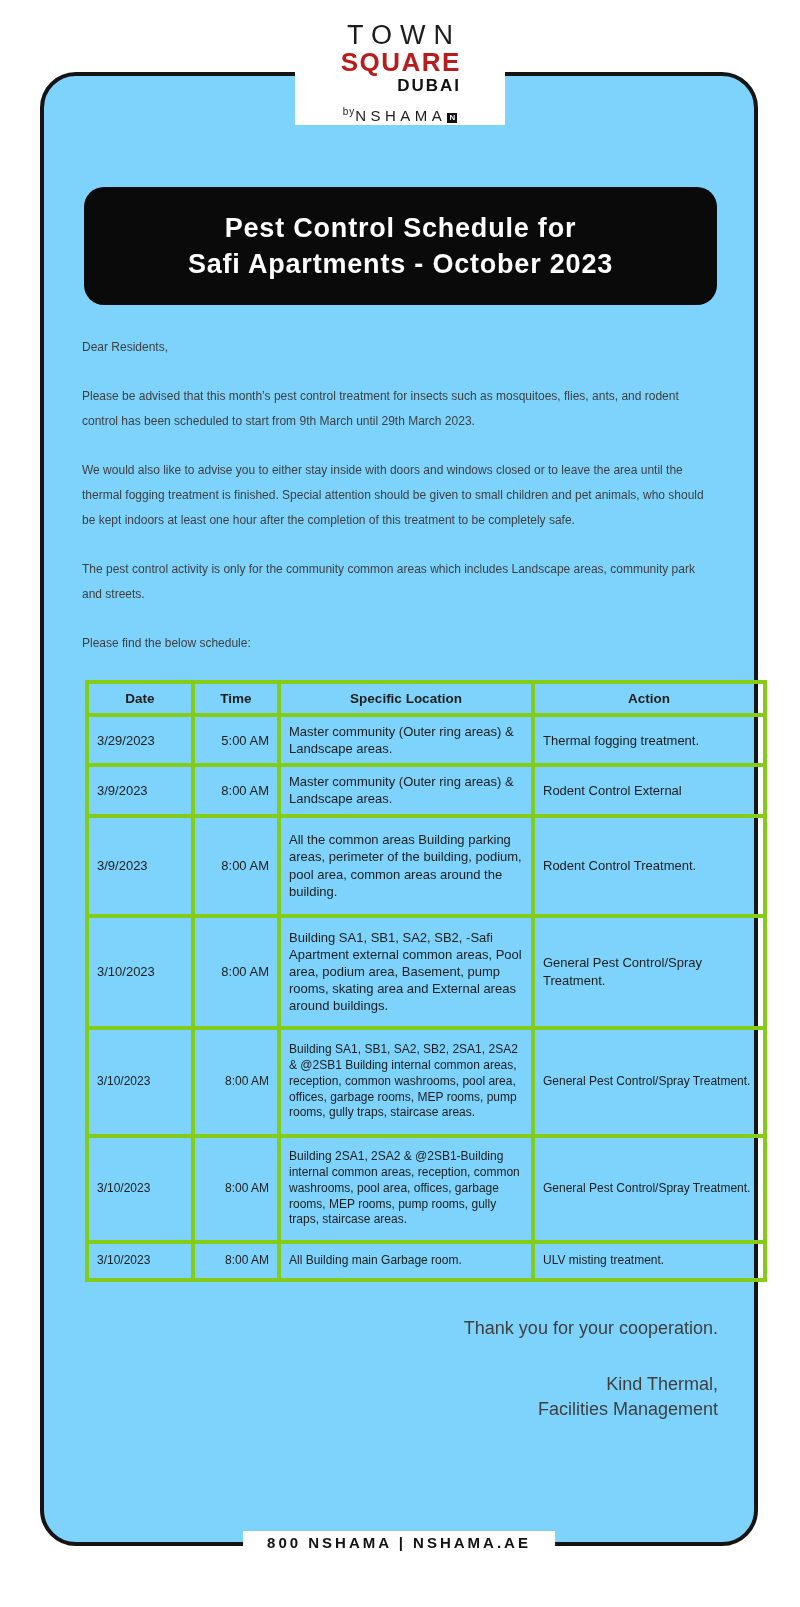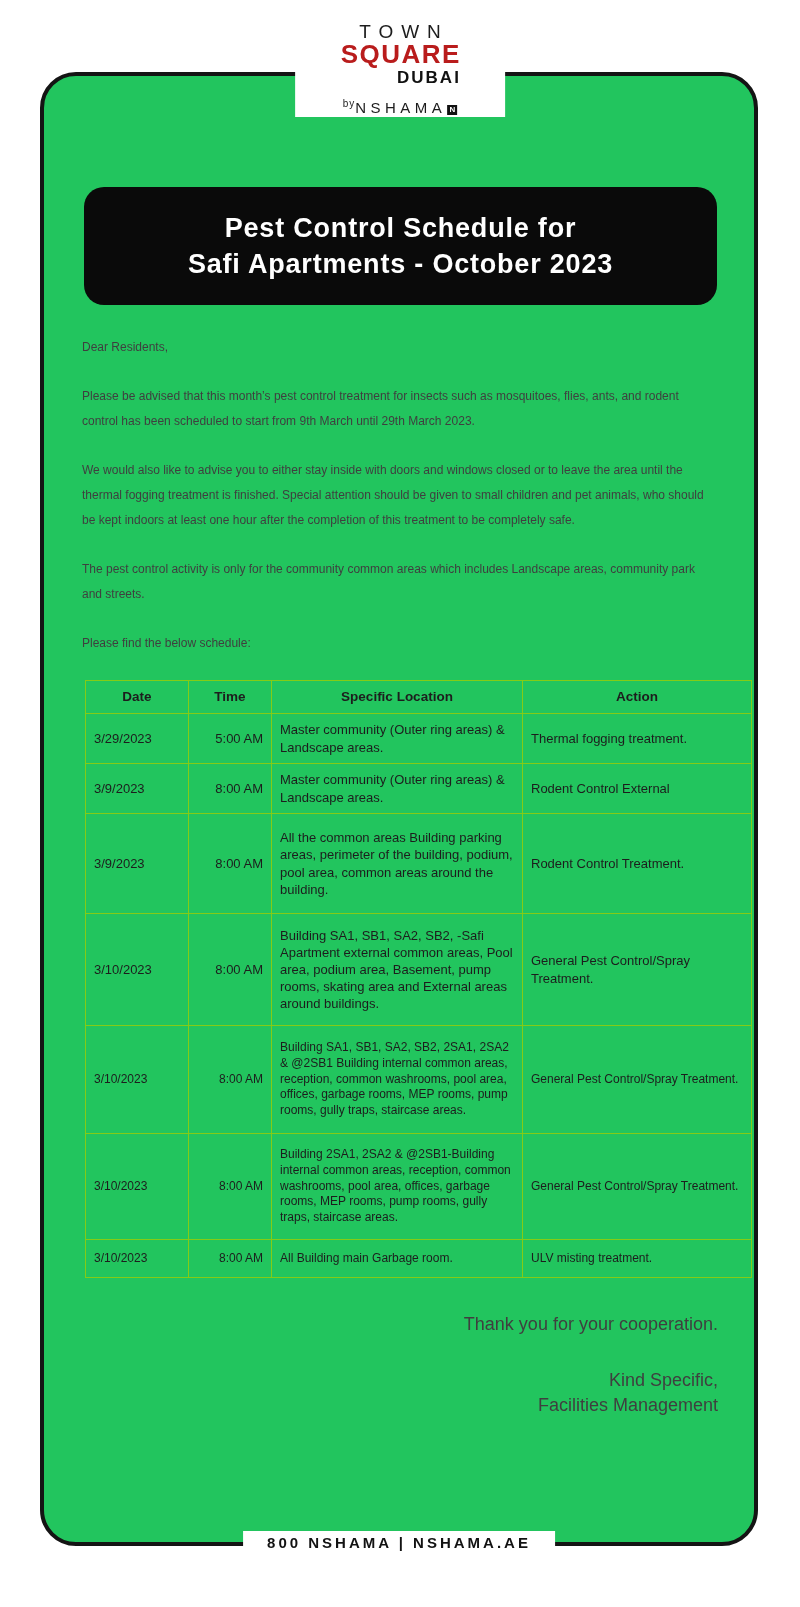--- a/index.html
+++ b/index.html
@@ -11,35 +11,35 @@
     overflow:hidden;
   }
   
   .card{
     position:absolute;
     left:40px;top:72px;
     width:718px;height:1474px;
     box-sizing:border-box;
     border:4px solid #141414;
     border-radius:36px;
-    background:#22c55e;
+    background:#7dd3fc;
   }
   
   .logo{
     position:absolute;
     top:22px;left:50%;
     transform:translateX(-50%);
     background:#ffffff;
     padding:0 44px;
     text-align:center;
     z-index:3;
   }
   .logo-stack{display:inline-block;text-align:center;}
   .logo-town{
-    font-size:19px;font-weight:300;color:#1c1c1c;
+    font-size:27px;font-weight:300;color:#1c1c1c;
     letter-spacing:8px;text-indent:8px;line-height:1.0;
   }
   .logo-square{
     font-size:26px;font-weight:800;color:#b91c1c;
     letter-spacing:1.5px;text-indent:1.5px;line-height:1.02;
   }
   .logo-dubai{
     font-size:17px;font-weight:800;color:#111;
     letter-spacing:2px;text-align:right;line-height:1.15;
   }
@@ -78,21 +78,21 @@
   
   .sched{
     margin:6px 0 0 41px;
     border-collapse:collapse;
     table-layout:fixed;
     width:630px;
     color:#1d1d1d;
     font-size:13px;
   }
   .sched th,.sched td{
-    border:1px solid #84cc16;
+    border:4px solid #84cc16;
     vertical-align:middle;
     padding:6px 8px;
     line-height:1.32;
   }
   .sched thead tr{height:33px;}
   .sched th{font-size:13.5px;font-weight:700;text-align:center;padding:4px;}
   .col-date{width:94px;text-align:left;}
   .col-time{width:74px;text-align:right;}
   .col-location{width:242px;text-align:left;}
   .col-action{width:220px;text-align:left;padding-left:10px;}
@@ -202,20 +202,20 @@
             <td class="col-date">3/10/2023</td>
             <td class="col-time">8:00 AM</td>
             <td class="col-location">All Building main Garbage room.</td>
             <td class="col-action">ULV misting treatment.</td>
           </tr>
         </tbody>
     </table>
 
     <div class="closing">
       <p class="thanks">Thank you for your cooperation.</p>
-      <p class="signoff">Kind Specific,</p>
+      <p class="signoff">Kind Thermal,</p>
       <p class="signoff">Facilities Management</p>
     </div>
 
     <div class="footer-label">800 NSHAMA | NSHAMA.AE</div>
   </div>
 
 </div>
 
 </body></html>

